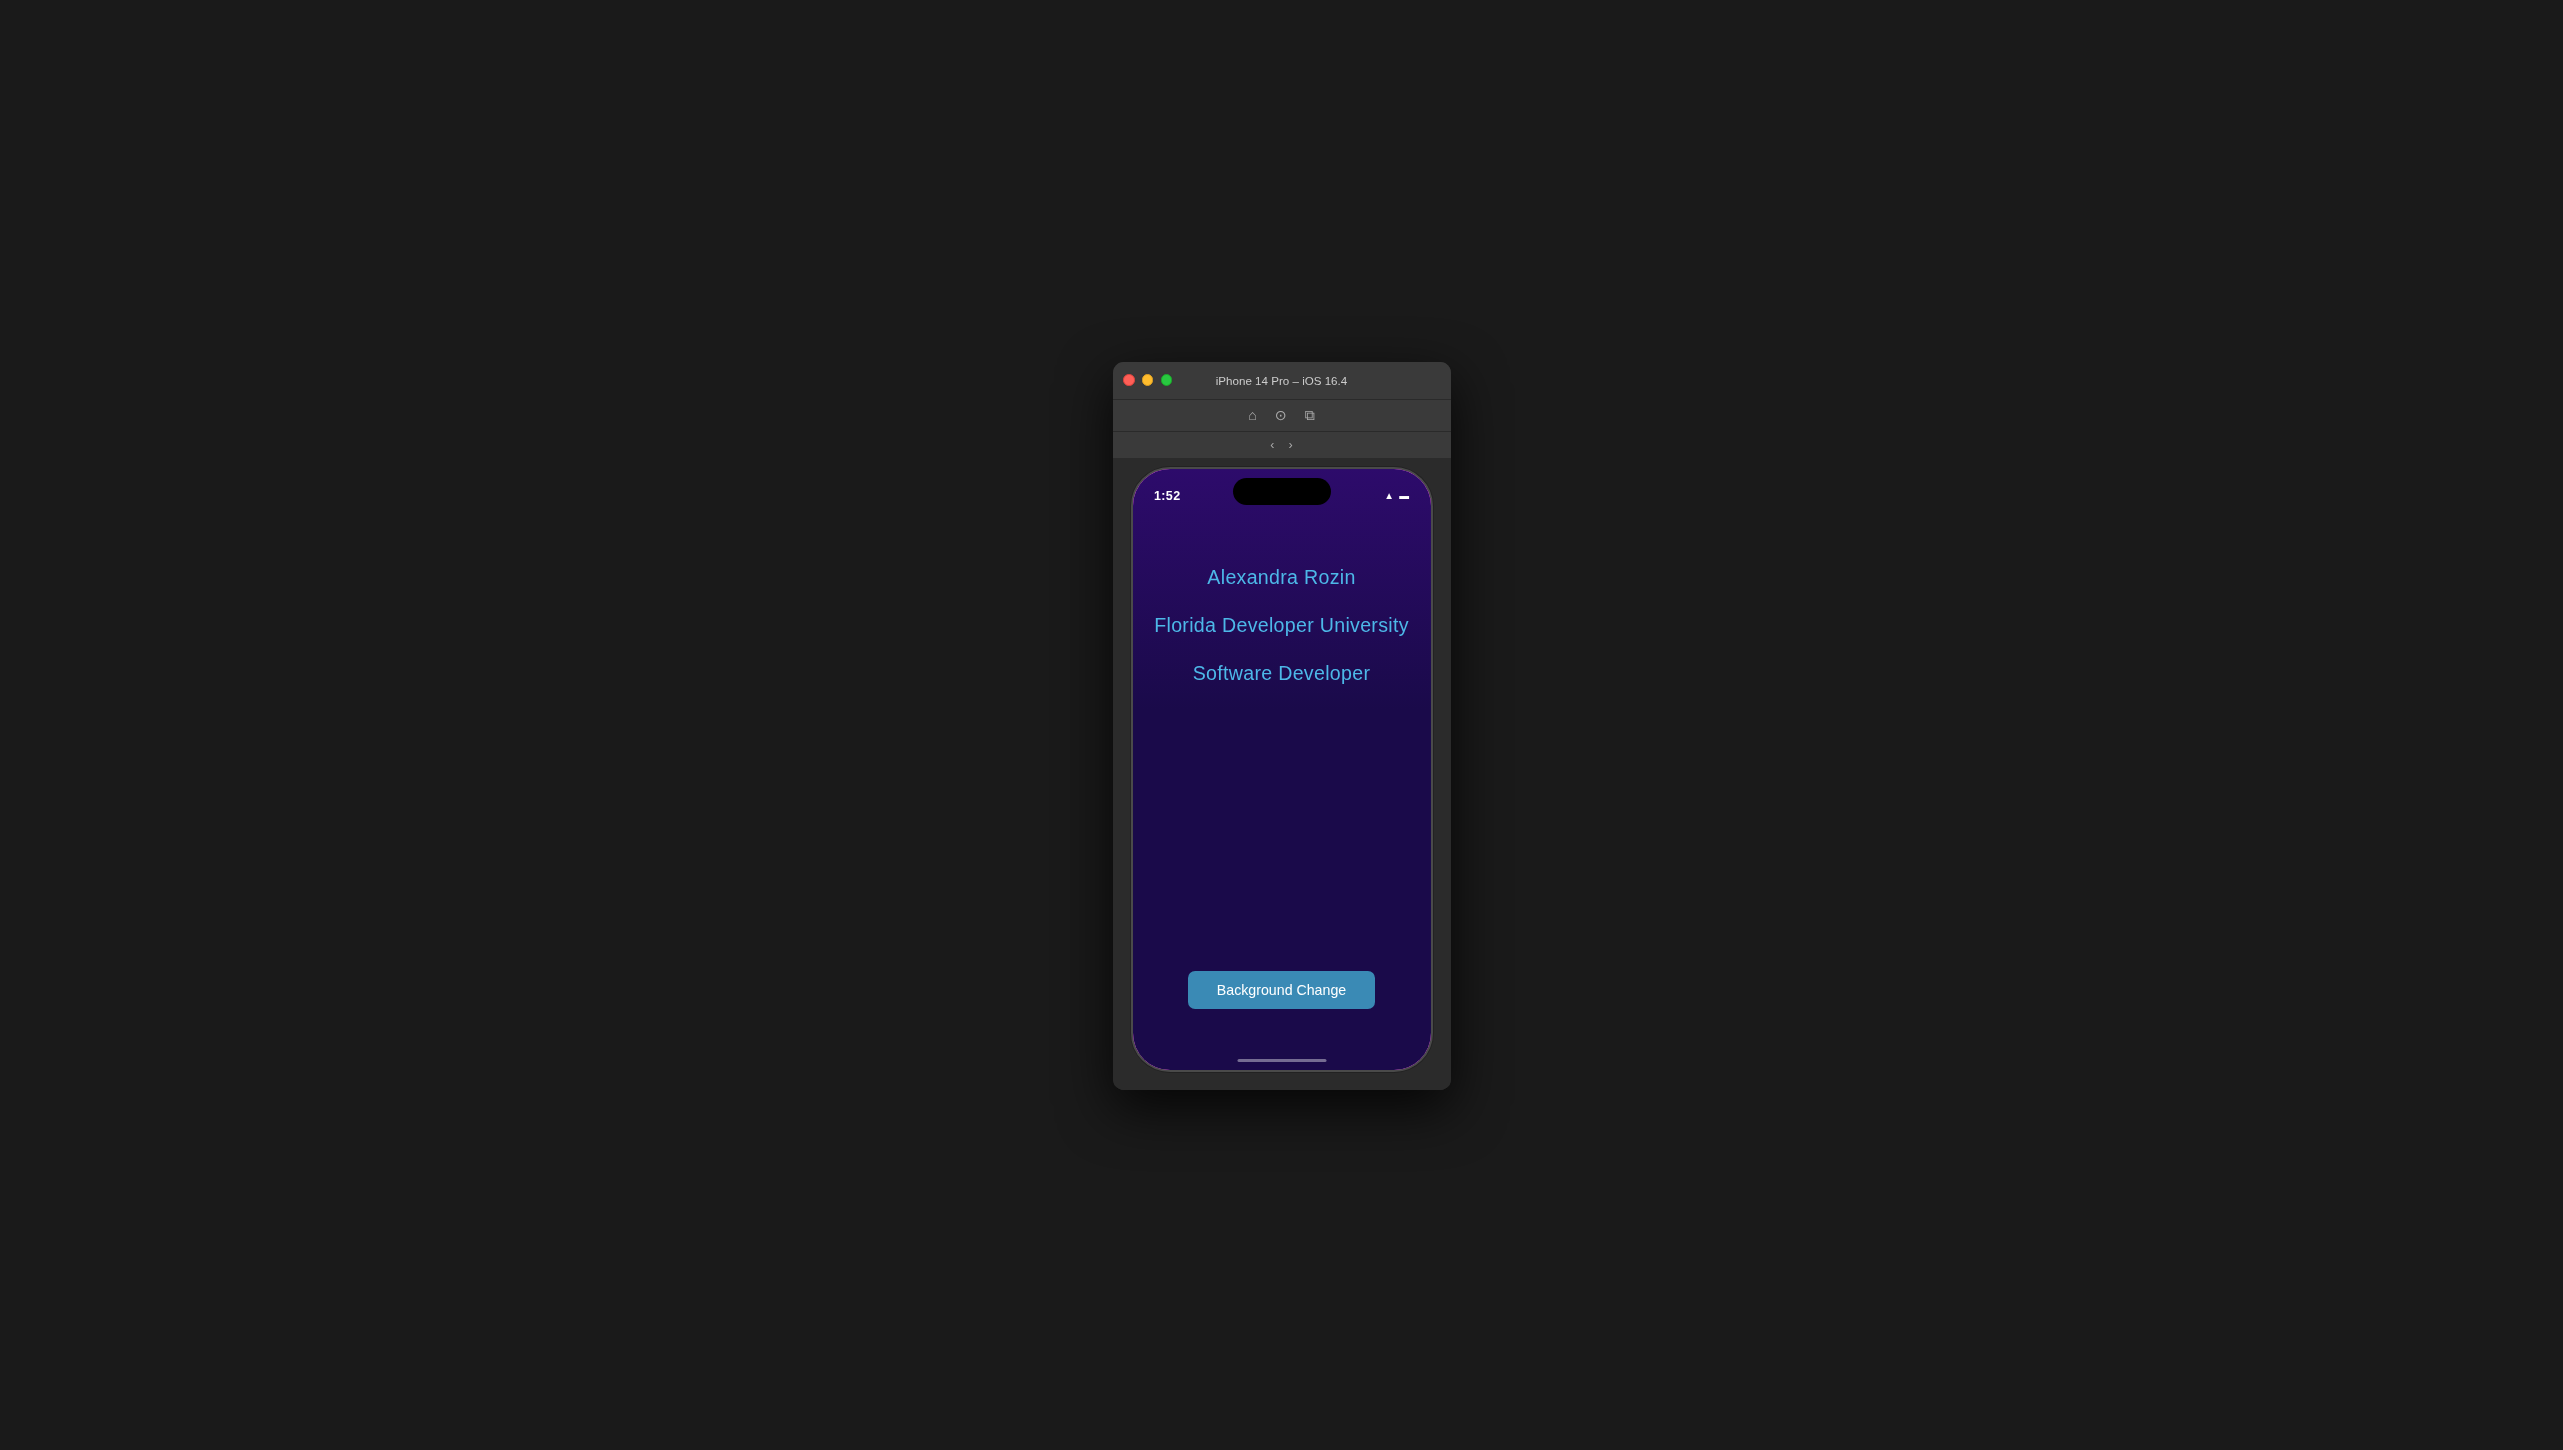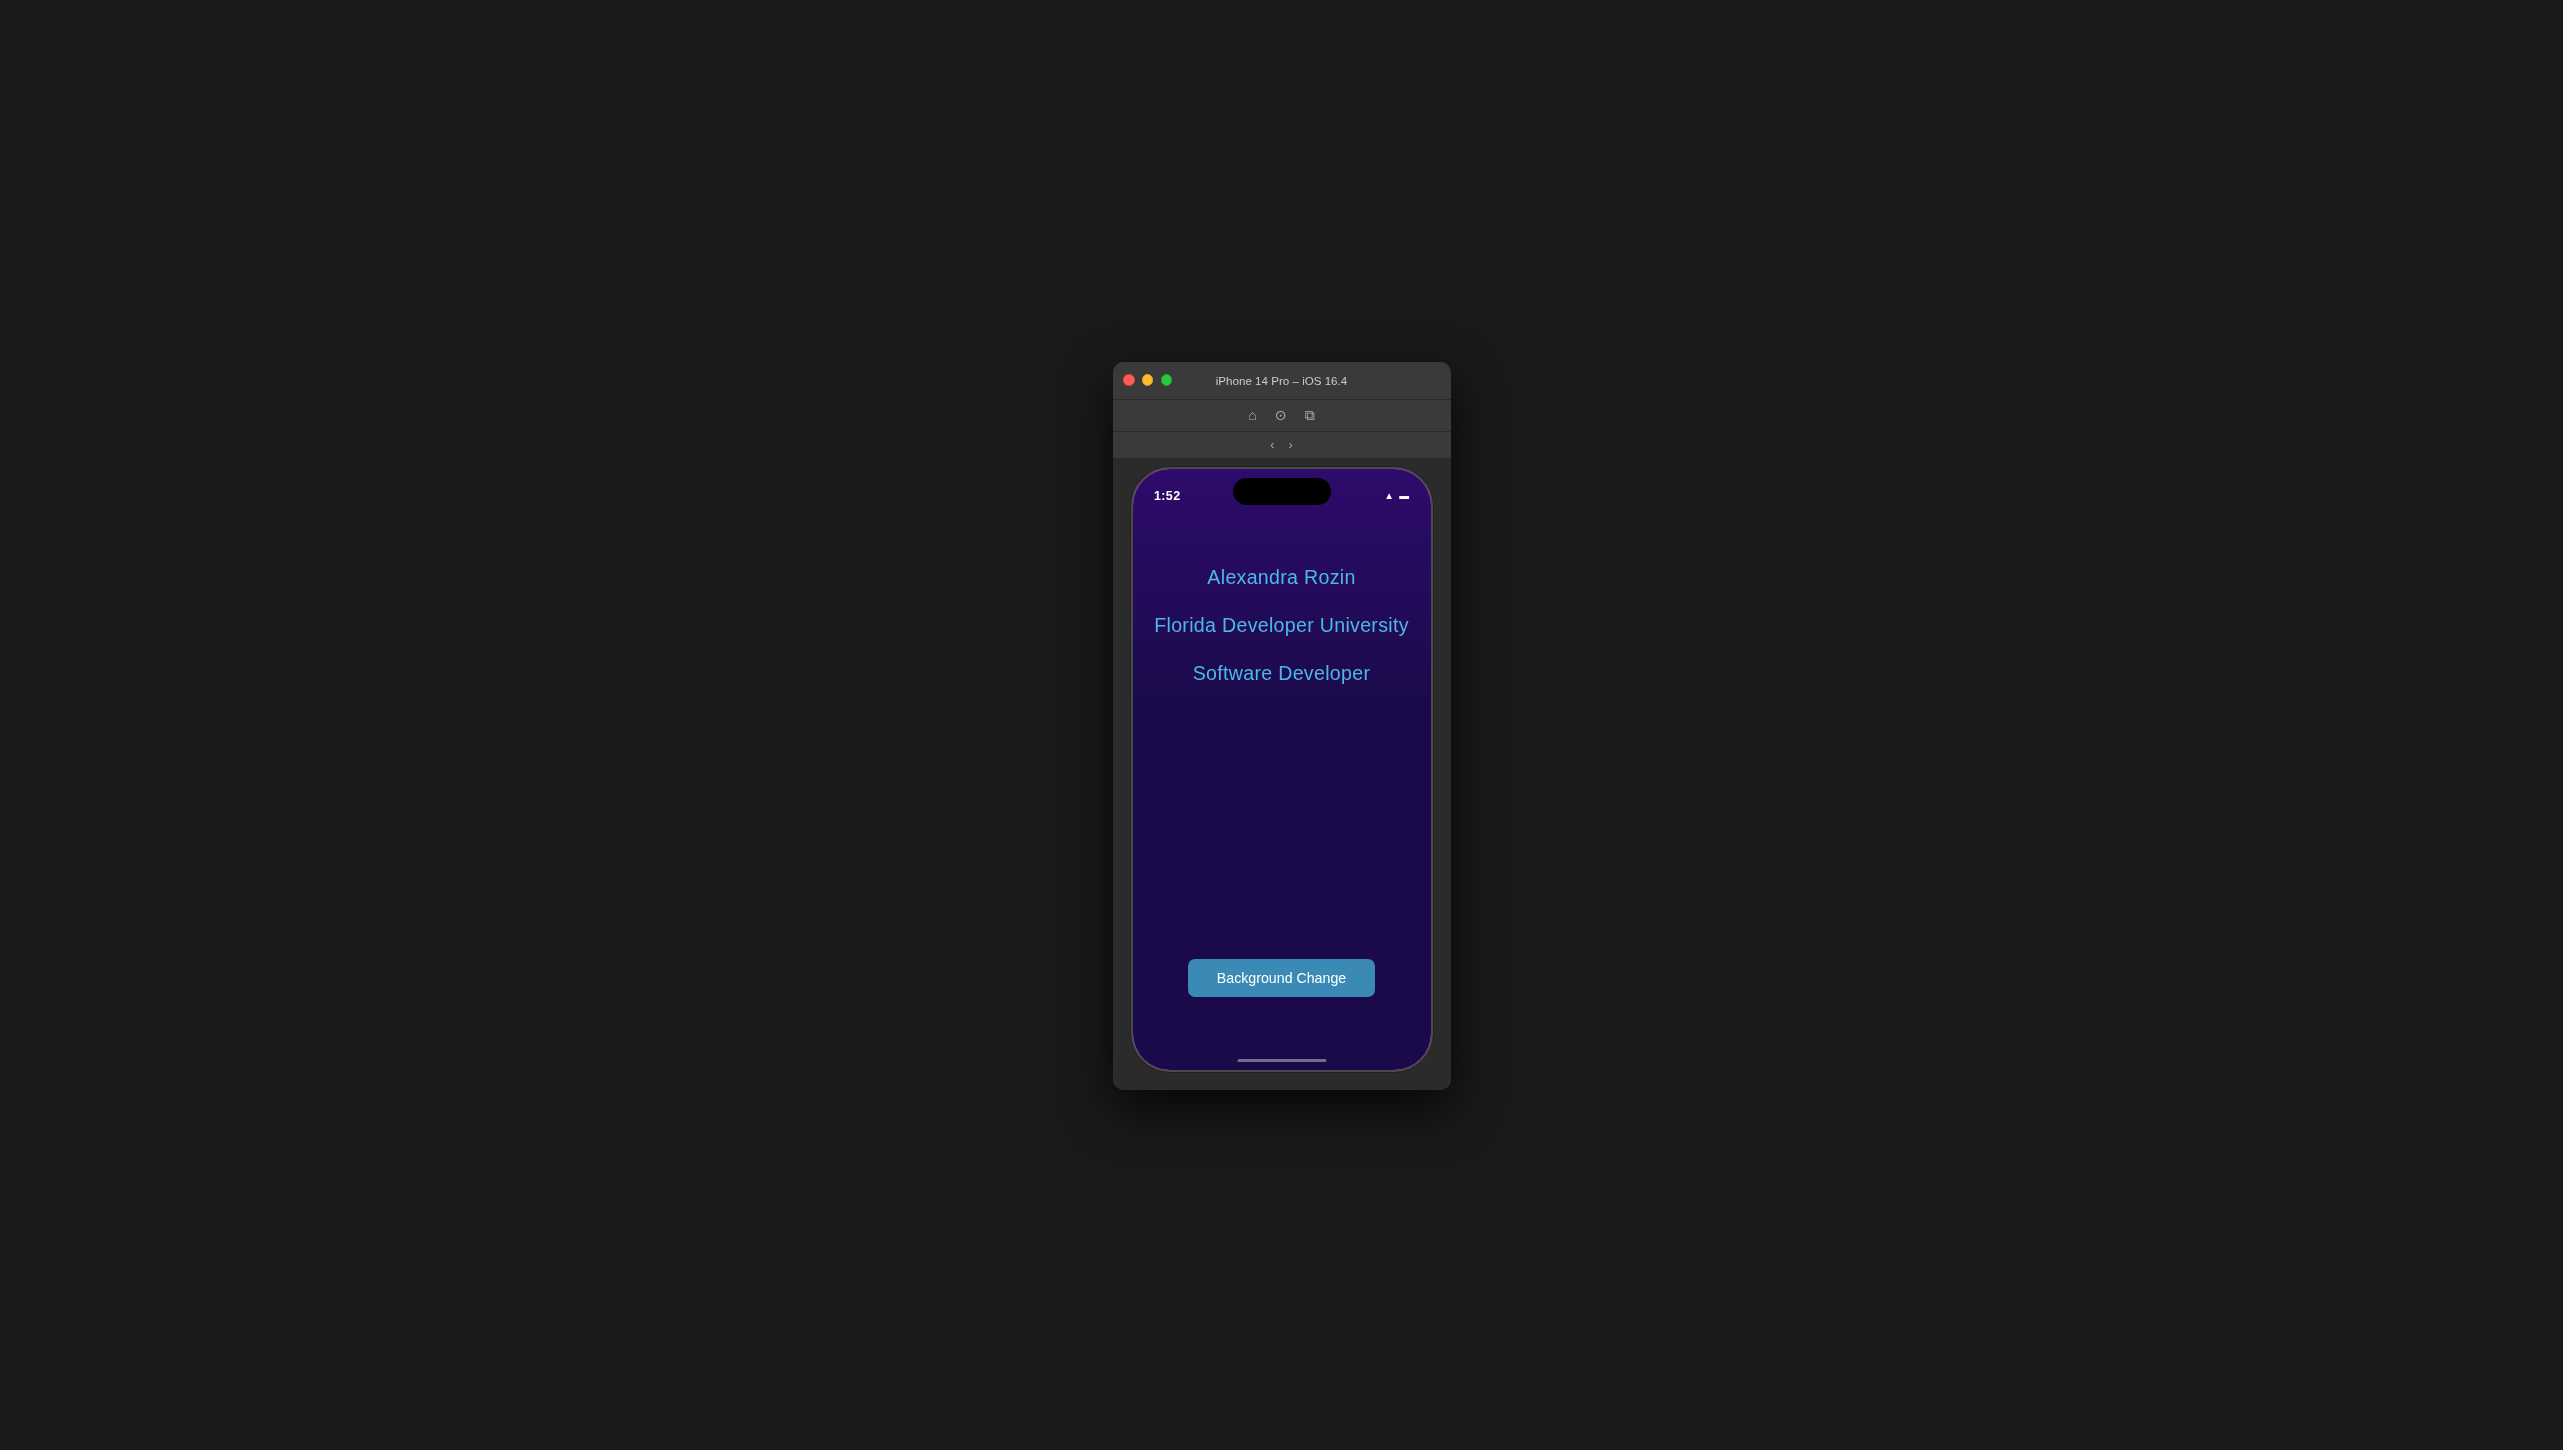--- a/index.html
+++ b/index.html
@@ -185,21 +185,21 @@
       color: #ffffff;
       font-size: 9.8px;
     }
 
     .app-content {
       flex: 1;
       display: flex;
       flex-direction: column;
       align-items: center;
       justify-content: space-between;
-      padding: 53px 18px 20px;
+      padding: 53px 18px 35px;
     }
 
     .text-section {
       display: flex;
       flex-direction: column;
       align-items: center;
       gap: 25px;
       width: 100%;
     }
 
@@ -208,21 +208,21 @@
       font-size: 19.6px;
       font-weight: 400;
       text-align: center;
       letter-spacing: 0.3px;
     }
 
     .button-section {
       width: 100%;
       display: flex;
       justify-content: center;
-      margin-bottom: 53px;
+      margin-bottom: 26px;
     }
 
     .bg-change-btn {
       background: #3a8ab5;
       color: #ffffff;
       border: none;
       border-radius: 7.1px;
       padding: 10.7px 28.5px;
       font-size: 14.2px;
       font-weight: 500;

